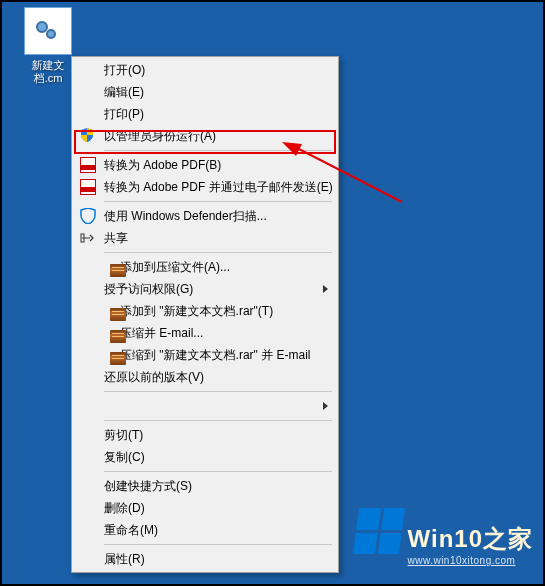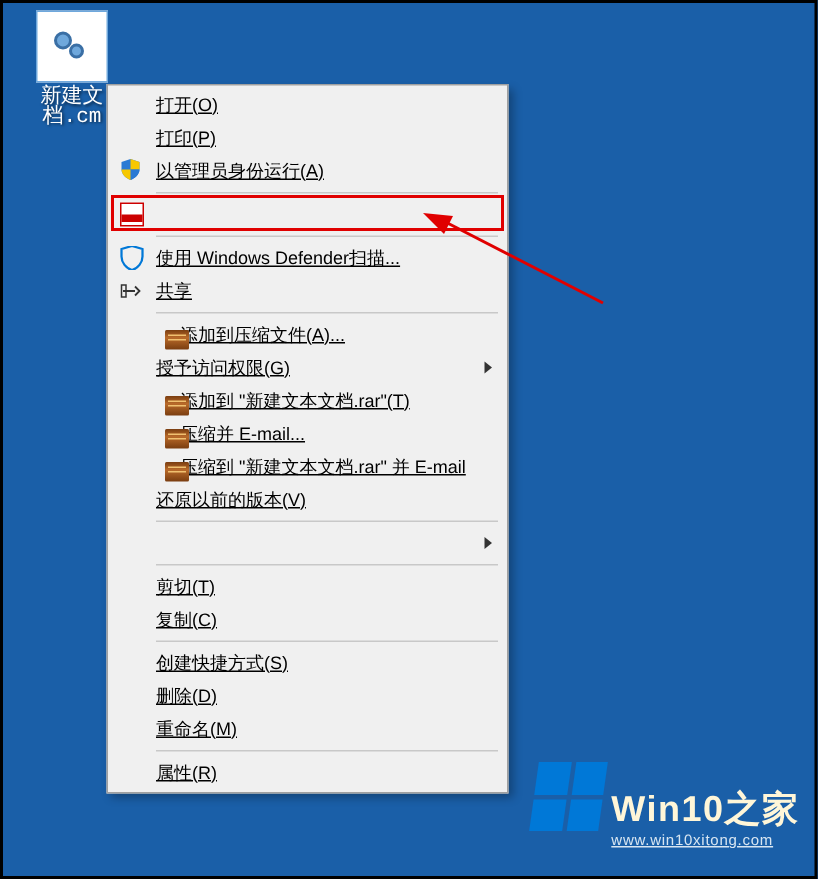--- a/index.html
+++ b/index.html
@@ -37,36 +37,34 @@
   }
   .gear {
     position:absolute;
     border: 2px solid #3a6fa5;
     border-radius:50%;
     background:#6fa8dc;
   }
   .gear.g1 { width:12px;height:12px;top:0;left:0;}
   .gear.g2 { width:10px;height:10px;top:8px;left:10px;}
   .desktop-icon .label {
-    font-size: 14px;
+    font-size: 11px;
     line-height: 13px;
     text-shadow: 1px 1px 2px rgba(0,0,0,0.6);
-    font-family: Liberation Mono, monospace;
   }
 
   .context-menu {
     position: absolute;
     top: 54px;
     left: 69px;
     width: 268px;
     background: #f0f0f0;
     border: 1px solid #a0a0a0;
     box-shadow: 3px 3px 6px rgba(0,0,0,0.3);
     padding: 2px;
-    text-decoration: underline;
   }
   .menu-item {
     display: flex;
     align-items: center;
     height: 22px;
     padding: 0 4px 0 30px;
     position: relative;
     color: #000;
     cursor: default;
   }
@@ -151,38 +149,46 @@
   </div>
   <div class="label">
     <span>新建文</span><br>
     <span>档.cm</span>
   </div>
 </div>
 
 <div class="context-menu">
   <div class="menu-item">
       <span class="item-label">打开(O)</span>
+    </div>
+  <div class="menu-item">
+      <span class="item-label">编辑(E)</span>
     </div>
   <div class="menu-item">
       <span class="item-label">打印(P)</span>
     </div>
   <div class="menu-item">
     <span class="menu-icon icon-shield">
       <svg viewBox="0 0 14 14">
           <path d="M7 0 L13 2 V7 C13 10 10 13 7 14 C4 13 1 10 1 7 V2 Z" fill="#2a7ad4"></path>
           <path d="M7 0 L13 2 V7 H7 Z" fill="#f7c800"></path>
           <path d="M7 7 H13 C13 10 10 13 7 14 Z" fill="#2a7ad4"></path>
           <path d="M1 7 H7 V14 C4 13 1 10 1 7 Z" fill="#f7c800"></path>
         </svg>
     </span>
     <span class="item-label">以管理员身份运行(A)</span>
   </div>
   <div class="separator"></div>
   <div class="menu-item">
     <span class="menu-icon icon-pdf"></span>
+    <span class="item-label">转换为 Adobe PDF(B)</span>
+  </div>
+  <div class="menu-item">
+    <span class="menu-icon icon-pdf"></span>
+    <span class="item-label">转换为 Adobe PDF 并通过电子邮件发送(E)</span>
   </div>
   <div class="separator"></div>
   <div class="menu-item">
     <span class="menu-icon icon-defender">
       <svg viewBox="0 0 16 16">
           <path d="M8 0 L15 2 V7 C15 11 12 15 8 16 C4 15 1 11 1 7 V2 Z" fill="none" stroke="#0078d7" stroke-width="1.5"></path>
         </svg>
     </span>
     <span class="item-label">使用 Windows Defender扫描...</span>
   </div>

